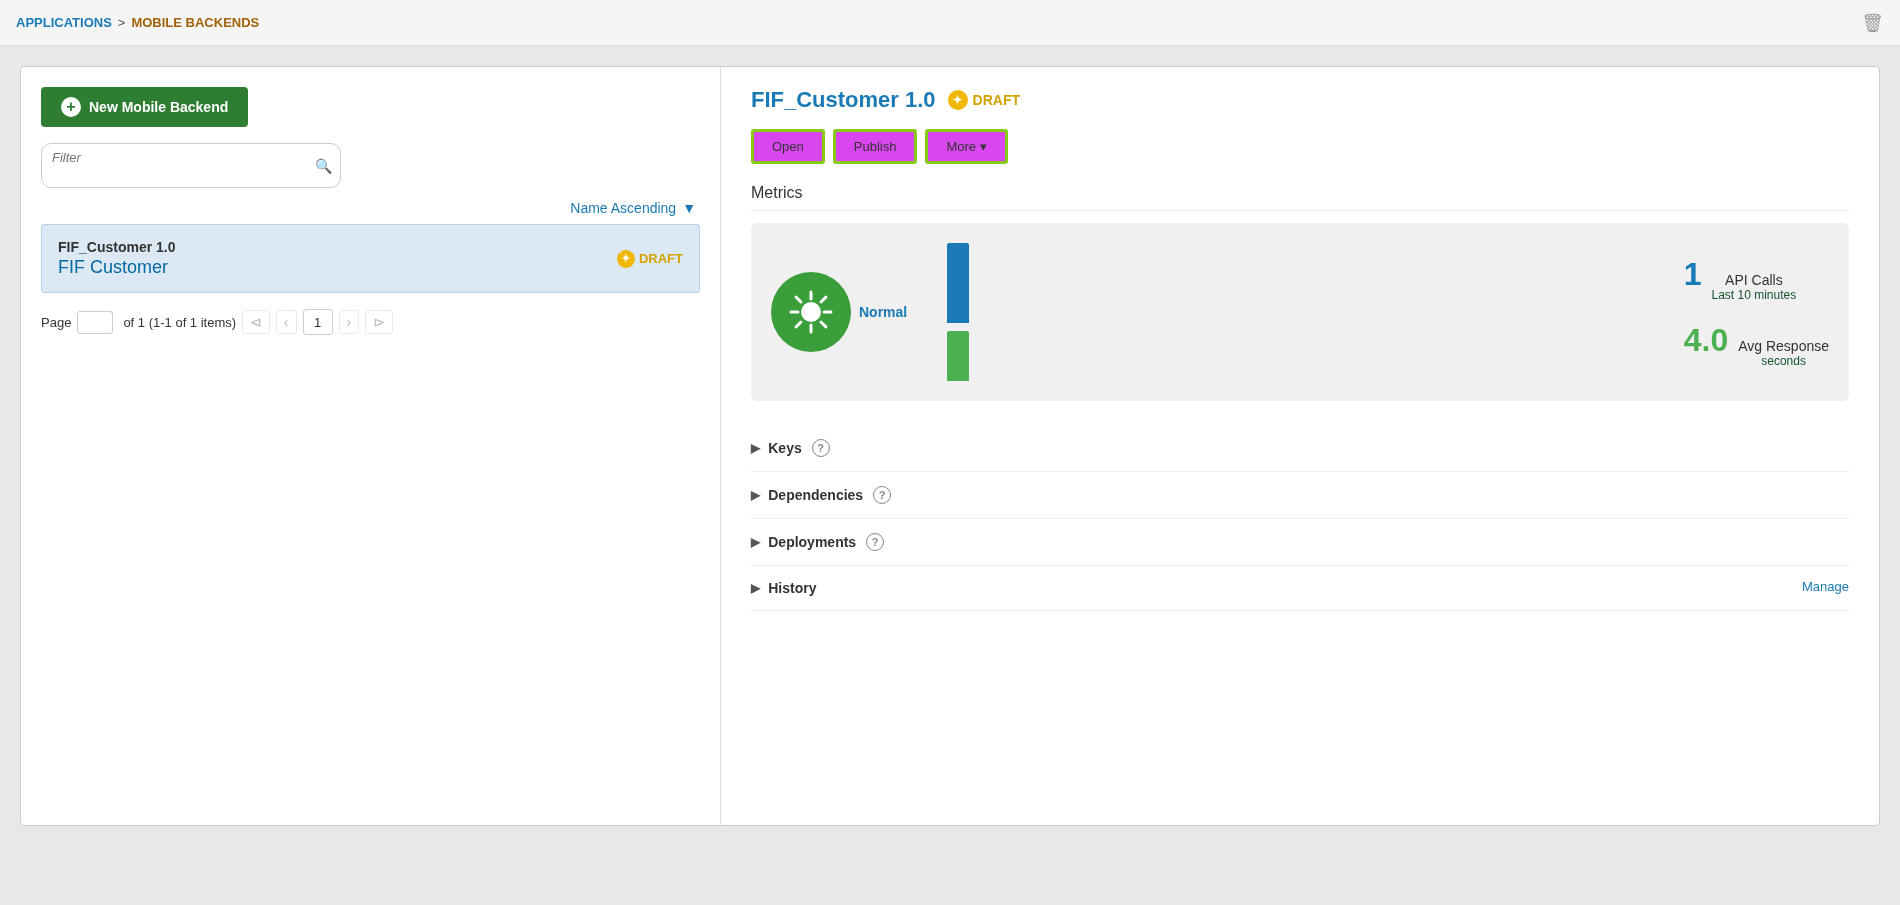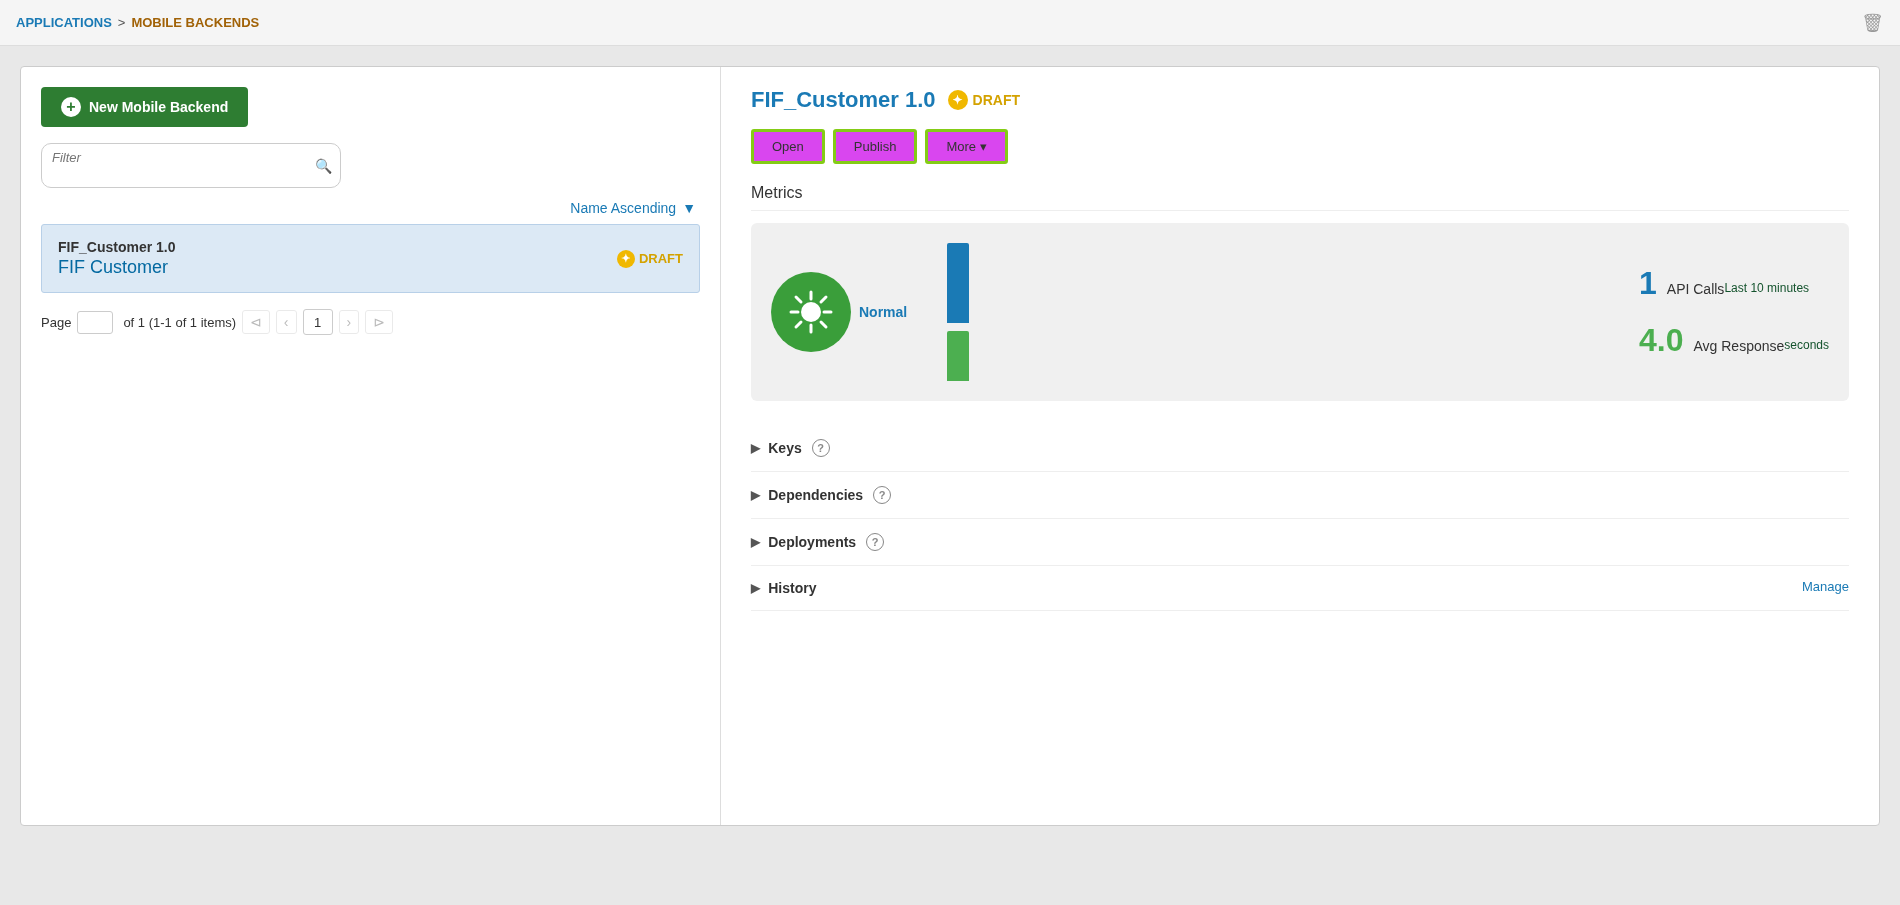--- a/index.html
+++ b/index.html
@@ -362,21 +362,22 @@
       font-weight: bold;
       color: #1a7ab5;
     }
     .stat-number-green {
       font-size: 32px;
       font-weight: bold;
       color: #4caf50;
     }
     .stat-label-wrap {
       display: flex;
-      flex-direction: row;
+      flex-direction: column;
+      align-items: center;
     }
     .stat-label {
       font-size: 14px;
       color: #333;
     }
     .stat-sublabel {
       font-size: 12px;
       color: #14532d;
     }
 

